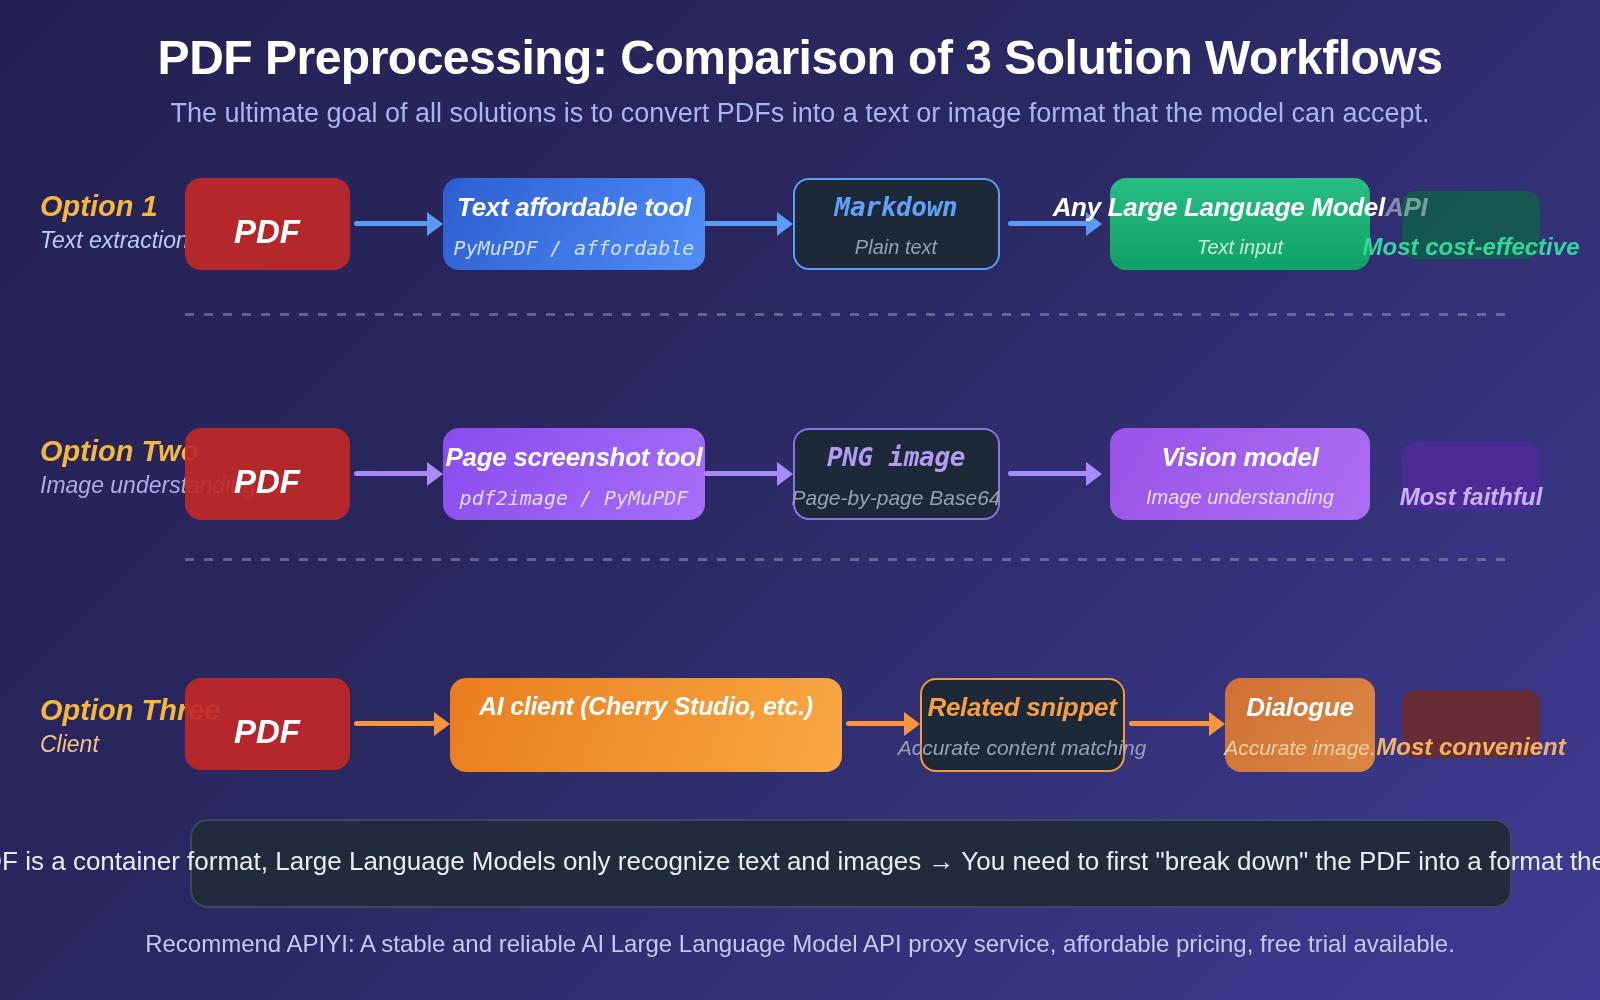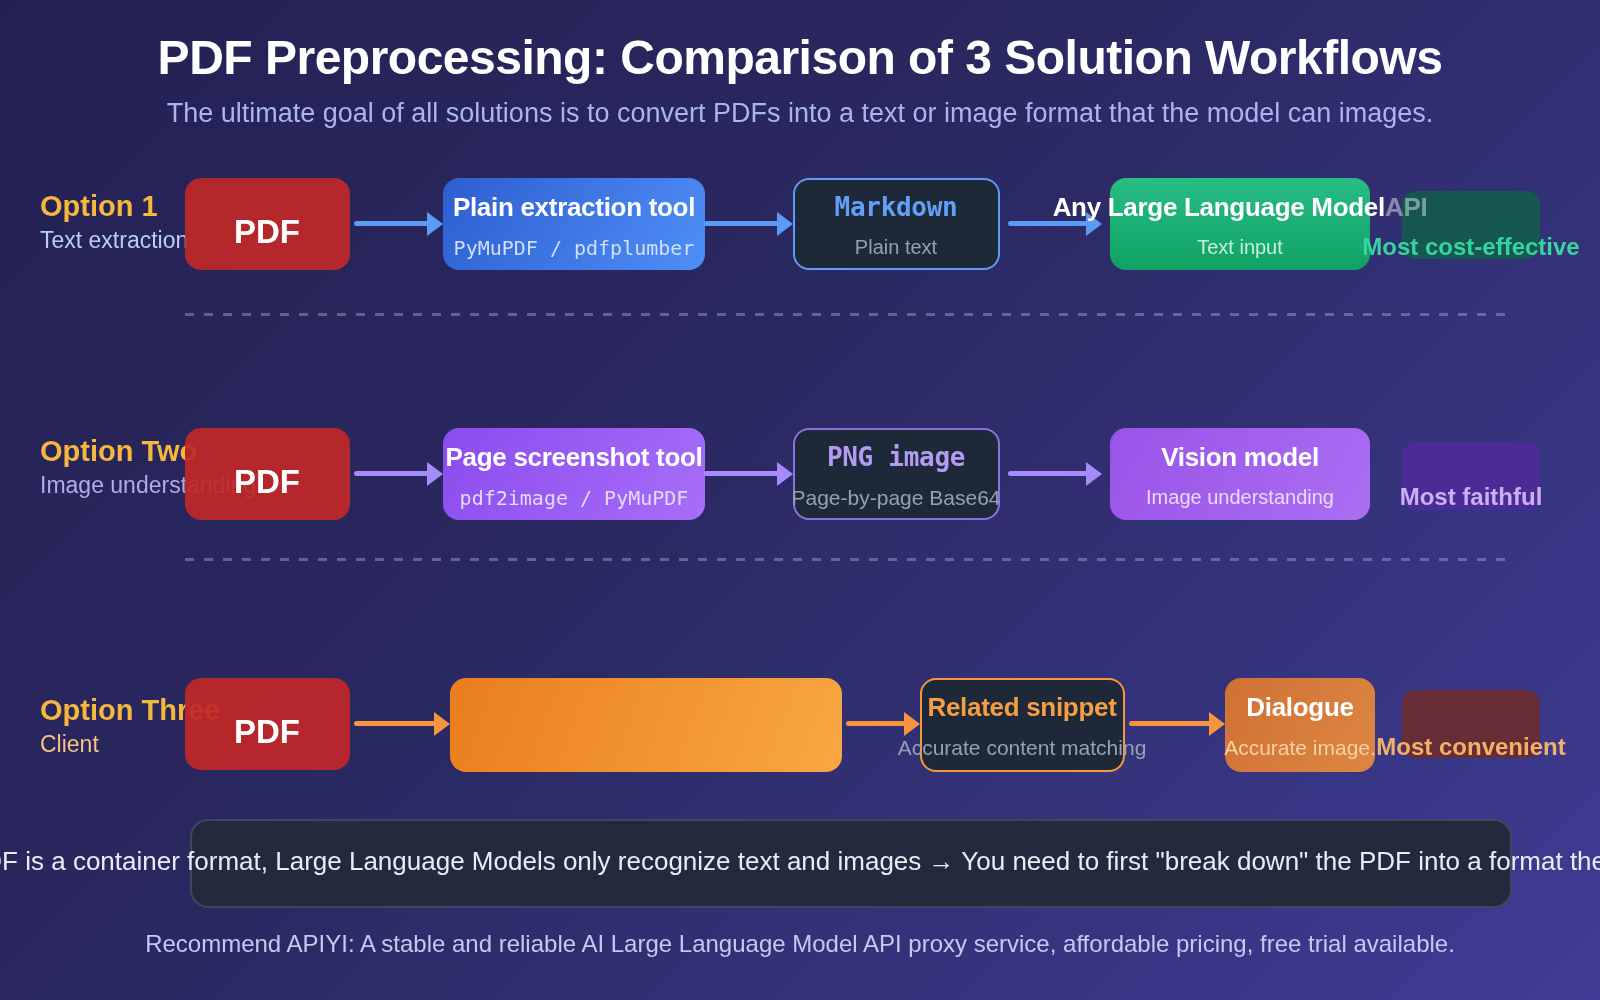--- a/index.html
+++ b/index.html
@@ -5,21 +5,21 @@
   html,body{margin:0;padding:0;width:1600px;height:1000px;overflow:hidden;
     font-family:"Liberation Sans",sans-serif;}
   #canvas{position:absolute;left:0;top:0;width:1600px;height:1000px;
     background:linear-gradient(135deg,#232153 0%,#2a2860 42%,#3f3c95 100%);}
 
   .hdr-title{position:absolute;left:0;top:30px;width:1600px;text-align:center;
     font-size:48px;font-weight:bold;color:#ffffff;letter-spacing:-0.5px;}
   .hdr-sub{position:absolute;left:0;top:98px;width:1600px;text-align:center;
     font-size:27px;color:#a9b4f0;}
 
-  .row{position:absolute;left:0;width:1336px;height:120px;}
+  .row{position:absolute;left:0;width:1336px;height:120px;font-style:italic;}
 
   .opt{position:absolute;left:40px;font-size:29px;font-weight:bold;color:#f5b83d;white-space:nowrap;}
   .opt-sub{position:absolute;left:40px;font-size:23px;white-space:nowrap;}
 
   .box{position:absolute;border-radius:16px;box-sizing:border-box;}
   .pdf{left:185px;top:0;width:165px;height:92px;background:rgba(192,40,40,.93);}
   .tool{left:443px;top:0;width:262px;height:92px;}
   .mid{left:793px;top:0;width:207px;height:92px;background:#1d2838;border:2.5px solid #5f9cf5;}
   .end{left:1110px;top:0;width:260px;height:92px;}
   .badge{position:absolute;left:1402px;width:138px;height:68px;border-radius:14px;}
@@ -58,21 +58,21 @@
   .notetext{position:absolute;left:-34px;top:846px;font-size:26px;color:#e8ecf4;white-space:nowrap;}
   .footer{position:absolute;left:0;top:930px;width:1600px;text-align:center;
     font-size:24px;color:#c5c9f2;}
 </style>
 </head>
 <body>
 
 <div id="canvas">
 
   <div class="hdr-title">PDF Preprocessing: Comparison of 3 Solution Workflows</div>
-  <div class="hdr-sub">The ultimate goal of all solutions is to convert PDFs into a text or image format that the model can images.</div>
+  <div class="hdr-sub">The ultimate goal of all solutions is to convert PDFs into a text or image format that the model can accept.</div>
 
   <div class="dash" style="top:313px"></div>
   <div class="dash" style="top:558px"></div>
 
   <div class="row r1" style="top:178px">
     <div class="opt" style="top:12px">Option 1</div>
     <div class="opt-sub" style="top:49px;color:#b9cdf6">Text extraction</div>
 
     <div class="box pdf"></div>
     <div class="box tool"></div>
@@ -87,22 +87,22 @@
     <div class="arrow" style="left:704px;width:89px">
         <span class="shaft"></span>
         <span class="tip"></span>
       </div>
     <div class="arrow" style="left:1008px;width:94px">
         <span class="shaft"></span>
         <span class="tip"></span>
       </div>
 
     <div class="t pdftext" style="left:267px">PDF</div>
-    <div class="t title" style="left:574px">Plain extraction tool</div>
-    <div class="t sub mono" style="left:574px;color:#cfe0fd">PyMuPDF / pdfplumber</div>
+    <div class="t title" style="left:574px">Text affordable tool</div>
+    <div class="t sub mono" style="left:574px;color:#cfe0fd">PyMuPDF / affordable</div>
     <div class="t title mono" style="left:896px;color:#62a0f7">Markdown</div>
     <div class="t sub" style="left:896px">Plain text</div>
     <div class="t title" style="left:1240px"><span>Any Large Language Model</span><span class="dim">API</span></div>
     <div class="t sub" style="left:1240px;color:#c6f0da">Text input</div>
     <div class="t btext" style="left:1471px;color:#35d69e">Most cost-effective</div>
   </div>
 
   <div class="row r2" style="top:428px">
     <div class="opt" style="top:7px">Option Two</div>
     <div class="opt-sub" style="top:44px;color:#b2abe8">Image understanding</div>
@@ -153,20 +153,21 @@
     <div class="arrow" style="left:846px;width:74px">
         <span class="shaft"></span>
         <span class="tip"></span>
       </div>
     <div class="arrow" style="left:1129px;width:96px">
         <span class="shaft"></span>
         <span class="tip"></span>
       </div>
 
     <div class="t pdftext" style="left:267px">PDF</div>
+    <div class="t title" style="left:646px;font-size:25px">AI client (Cherry Studio, etc.)</div>
     <div class="t title" style="left:1022px;color:#f59e42">Related snippet</div>
     <div class="t sub" style="left:1022px;font-size:21px">Accurate content matching</div>
     <div class="t title" style="left:1300px">Dialogue</div>
     <div class="t sub" style="left:1300px;font-size:21px;color:#f8d2a2">Accurate image.</div>
     <div class="t btext" style="left:1471px;color:#f2b266">Most convenient</div>
   </div>
 
   <div class="notebox"></div>
   <div class="notetext">PDF is a container format, Large Language Models only recognize text and images → You need to first "break down" the PDF into a format the model can accept.</div>
   <div class="footer">Recommend APIYI: A stable and reliable AI Large Language Model API proxy service, affordable pricing, free trial available.</div>

